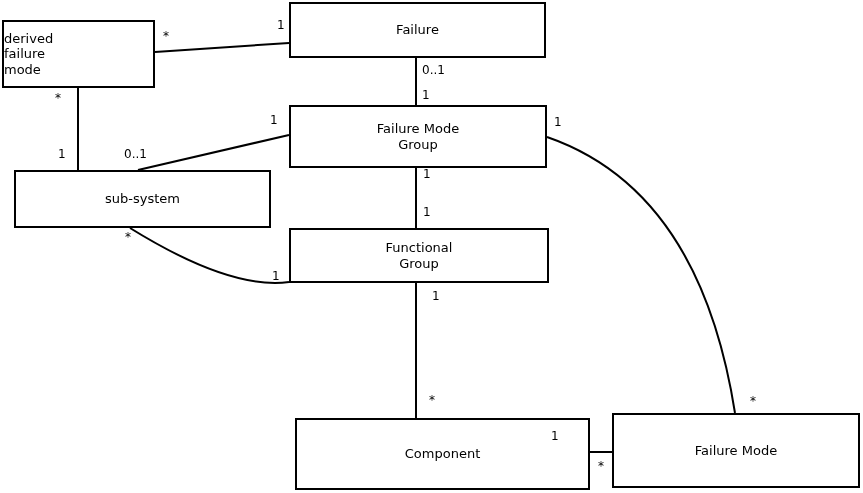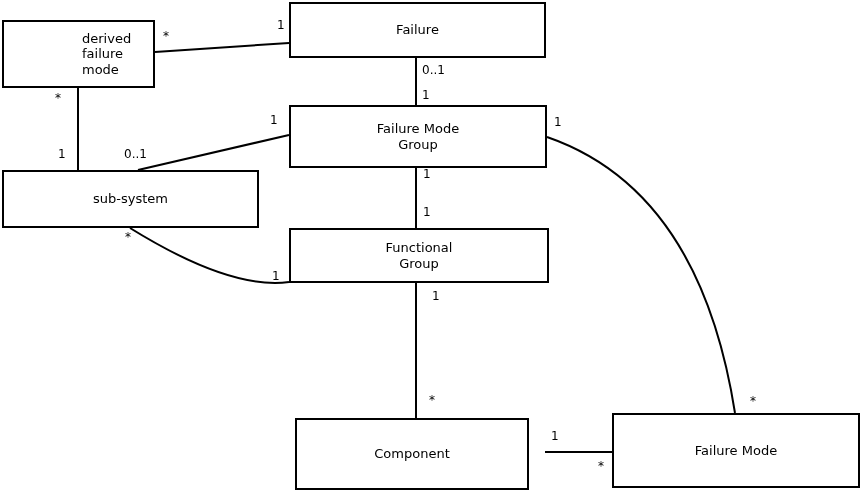--- a/index.html
+++ b/index.html
@@ -36,21 +36,20 @@
     justify-content: center;
     text-align: center;
     font-family: "DejaVu Sans", sans-serif;
     font-size: 13px;
     color: #000000;
     line-height: 1.18;
     white-space: pre-line;
   }
   .uml-box.pad-left {
     justify-content: flex-start;
-    padding-left: 78px;
     text-align: left;
   }
   .mult {
     position: absolute;
     font-family: "DejaVu Sans", sans-serif;
     font-size: 12px;
     color: #000000;
     line-height: 1;
     white-space: nowrap;
   }
@@ -72,24 +71,24 @@
       <path d="M 545 452 L 612 452" fill="none" stroke="#000000" stroke-width="2" stroke-linecap="butt"></path>
     </svg>
 
   <div id="box-layer">
       <div class="uml-box pad-left" style="left: 2px; top: 20px; width: 153px; height: 68px;"><span>derived
 failure
 mode</span></div>
       <div class="uml-box" style="left: 289px; top: 2px; width: 257px; height: 56px;"><span>Failure</span></div>
       <div class="uml-box" style="left: 289px; top: 105px; width: 258px; height: 63px;"><span>Failure Mode
 Group</span></div>
-      <div class="uml-box" style="left: 2px; top: 170px; width: 257px; height: 58px;"><span>sub-system</span></div>
+      <div class="uml-box" style="left: 14px; top: 170px; width: 257px; height: 58px;"><span>sub-system</span></div>
       <div class="uml-box" style="left: 289px; top: 228px; width: 260px; height: 55px;"><span>Functional
 Group</span></div>
-      <div class="uml-box" style="left: 295px; top: 418px; width: 234px; height: 72px;"><span>Component</span></div>
+      <div class="uml-box" style="left: 295px; top: 418px; width: 295px; height: 72px;"><span>Component</span></div>
       <div class="uml-box" style="left: 612px; top: 413px; width: 248px; height: 75px;"><span>Failure Mode</span></div>
     </div>
 
   <div id="mult-layer">
       <span class="mult" style="left: 163px; top: 30px;">*</span>
       <span class="mult" style="left: 277px; top: 19px;">1</span>
       <span class="mult" style="left: 422px; top: 64px;">0..1</span>
       <span class="mult" style="left: 422px; top: 89px;">1</span>
       <span class="mult" style="left: 55px; top: 92px;">*</span>
       <span class="mult" style="left: 58px; top: 148px;">1</span>

